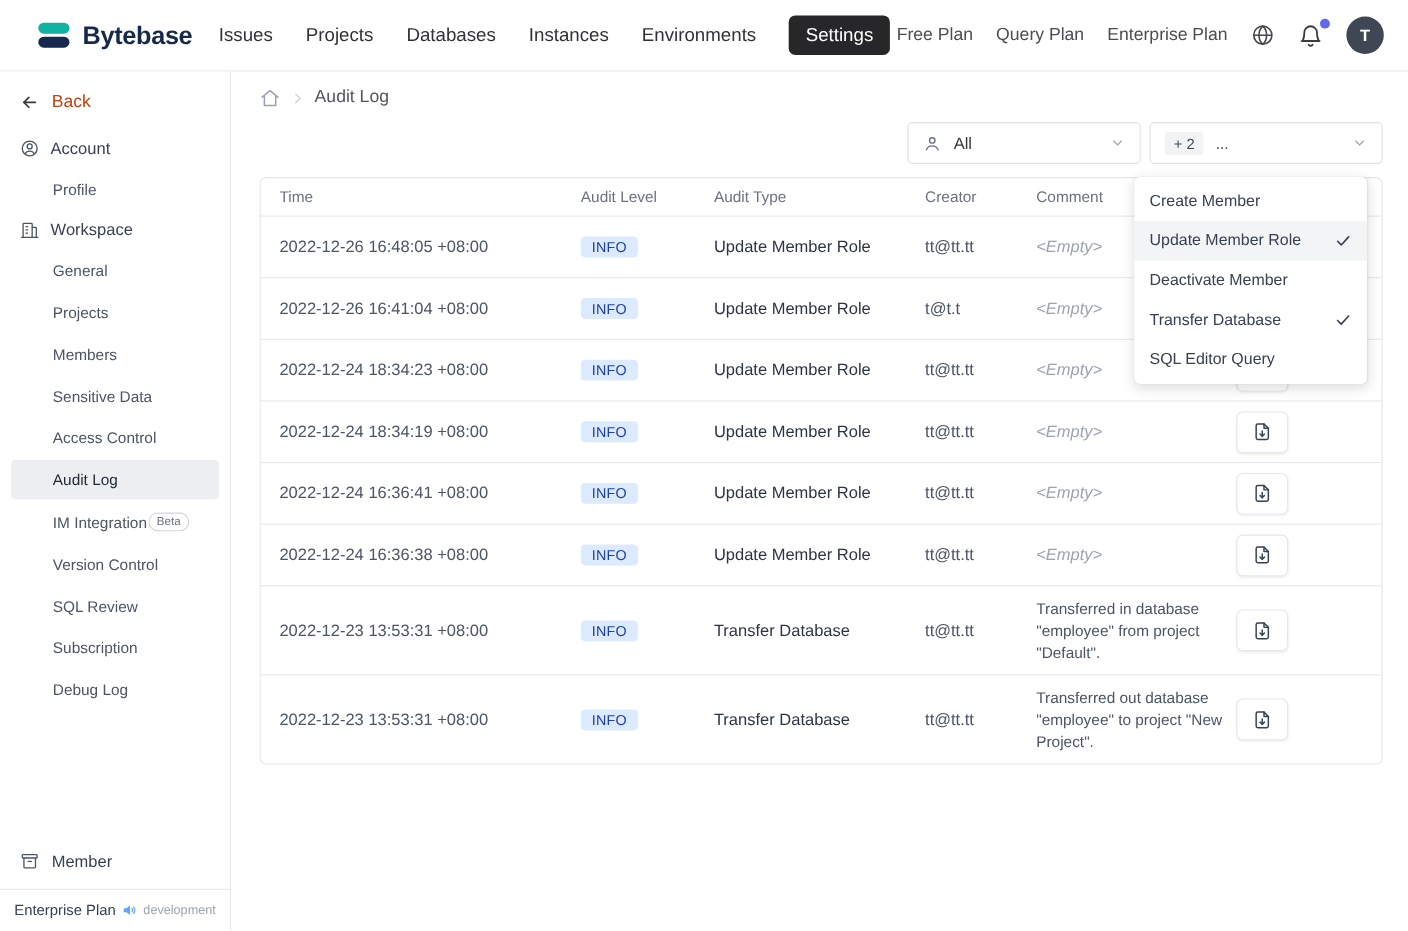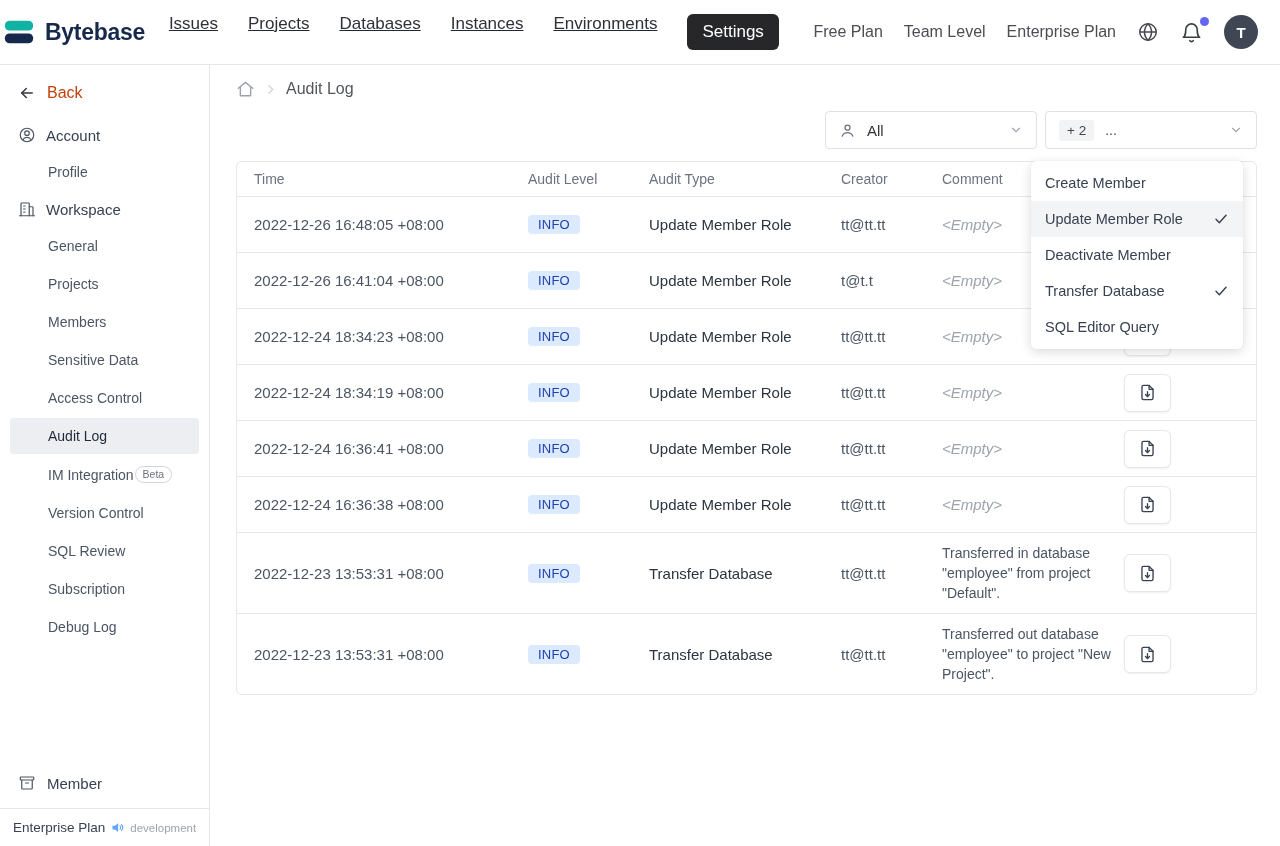--- a/index.html
+++ b/index.html
@@ -1,24 +1,24 @@
 <!DOCTYPE html>
 <html><head>
 <meta charset="utf-8">
 <style>
   * { margin:0; padding:0; box-sizing:border-box; }
   html,body { background:#ffffff; }
   body { font-family:"Liberation Sans","DejaVu Sans",sans-serif; color:#1f2937; }
   .app { width:1280px; height:846px; background:#fff; overflow:hidden; display:flex; flex-direction:column; position:relative; }
 
   
-  .topnav { height:65px; flex:0 0 65px; display:flex; align-items:center; padding:0 22px 0 2px; border-bottom:1px solid #e5e7eb; background:#fff; }
+  .topnav { height:65px; flex:0 0 65px; display:flex; align-items:center; padding:0 22px 0 32px; border-bottom:1px solid #e5e7eb; background:#fff; }
   .logo { display:flex; align-items:center; gap:9px; cursor:pointer; }
   .logo-text { font-size:23px; font-weight:700; color:#16294d; letter-spacing:-0.3px; }
-  .mainmenu { display:flex; gap:30px; margin-left:24px;text-decoration:underline; }
+  .mainmenu { display:flex; align-items:center; gap:30px; margin-left:24px; }
   .mainmenu .nav-item { font-size:17px; color:#303136; cursor:pointer; white-space:nowrap; }
   .mainmenu .nav-item.active { background:#27272a; color:#fff; padding:8px 15px; border-radius:6px; }
   .topnav-right { margin-left:auto; display:flex; align-items:center; gap:21px; }
   .plan-link { font-size:16px; color:#4c4d52; cursor:pointer; white-space:nowrap; }
   .icon-btn { display:flex; align-items:center; justify-content:center; cursor:pointer; position:relative; }
   .notif-dot { position:absolute; top:-4px; right:-6px; width:9px; height:9px; border-radius:50%; background:#6366f1; }
   .avatar { width:34px; height:34px; border-radius:50%; background:#3f4754; color:#fff; display:flex; align-items:center; justify-content:center; font-size:15px; font-weight:600; cursor:pointer; }
 
   
   .body-row { flex:1; display:flex; min-height:0; }
@@ -86,21 +86,21 @@
     <nav class="mainmenu">
       <span class="nav-item">Issues</span>
       <span class="nav-item">Projects</span>
       <span class="nav-item">Databases</span>
       <span class="nav-item">Instances</span>
       <span class="nav-item">Environments</span>
       <span class="nav-item active">Settings</span>
     </nav>
     <div class="topnav-right">
       <span class="plan-link">Free Plan</span>
-      <span class="plan-link">Team Level</span>
+      <span class="plan-link">Query Plan</span>
       <span class="plan-link">Enterprise Plan</span>
       <span class="icon-btn">
         <svg width="22" height="22" viewBox="0 0 24 24" fill="none" stroke="#45484e" stroke-width="1.6">
           <circle cx="12" cy="12" r="9"></circle>
             <path d="M3 12h18"></path>
           <path d="M12 3c2.5 2.4 3.8 5.5 3.8 9s-1.3 6.6-3.8 9c-2.5-2.4-3.8-5.5-3.8-9S9.5 5.4 12 3z"></path>
         </svg>
       </span>
       <span class="icon-btn">
         <svg width="23" height="23" viewBox="0 0 24 24" fill="none" stroke="#3a3d43" stroke-width="1.7" stroke-linecap="round" stroke-linejoin="round">

